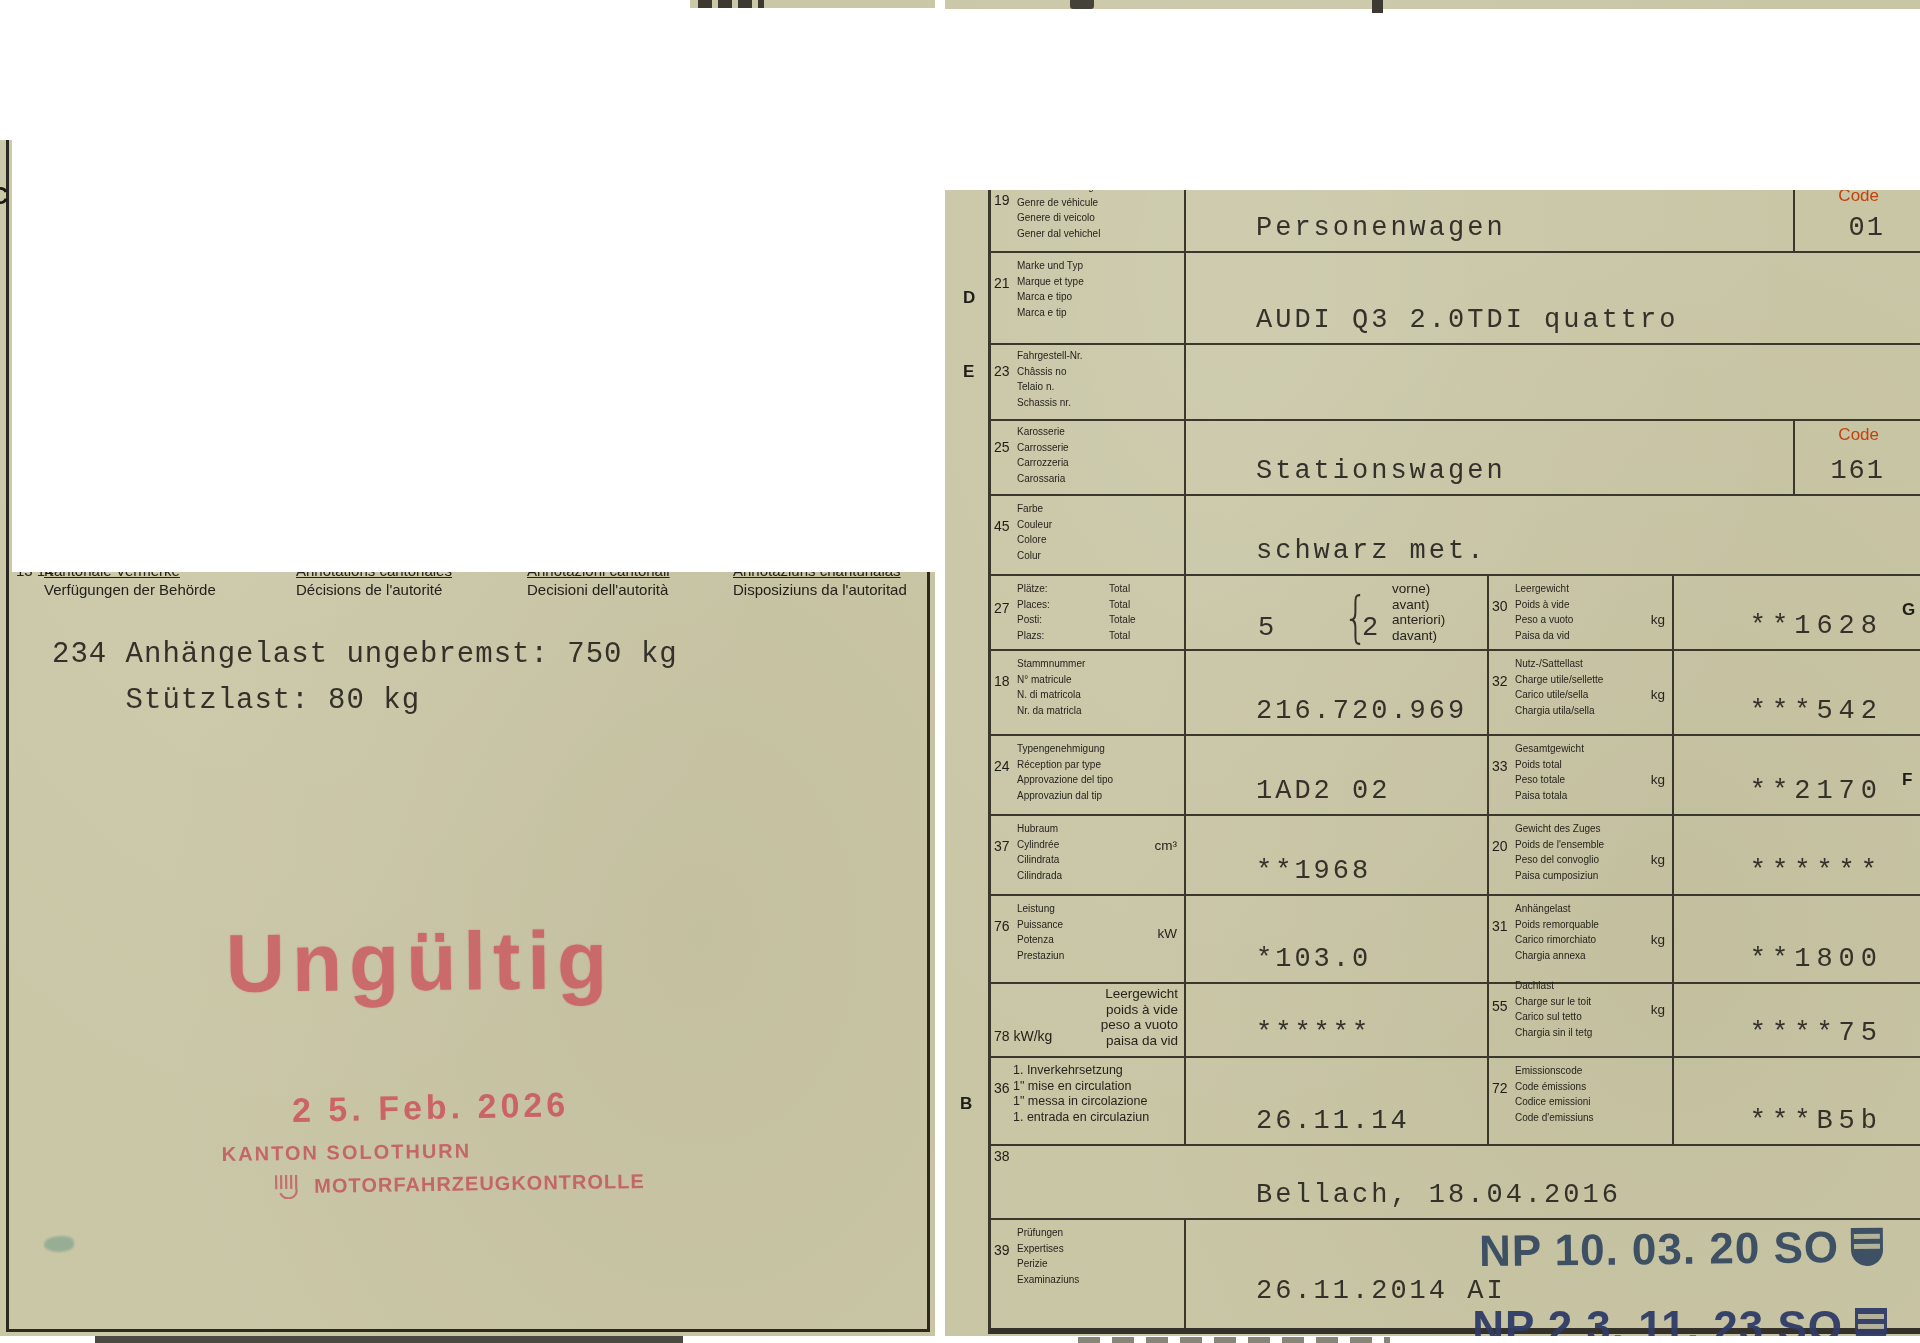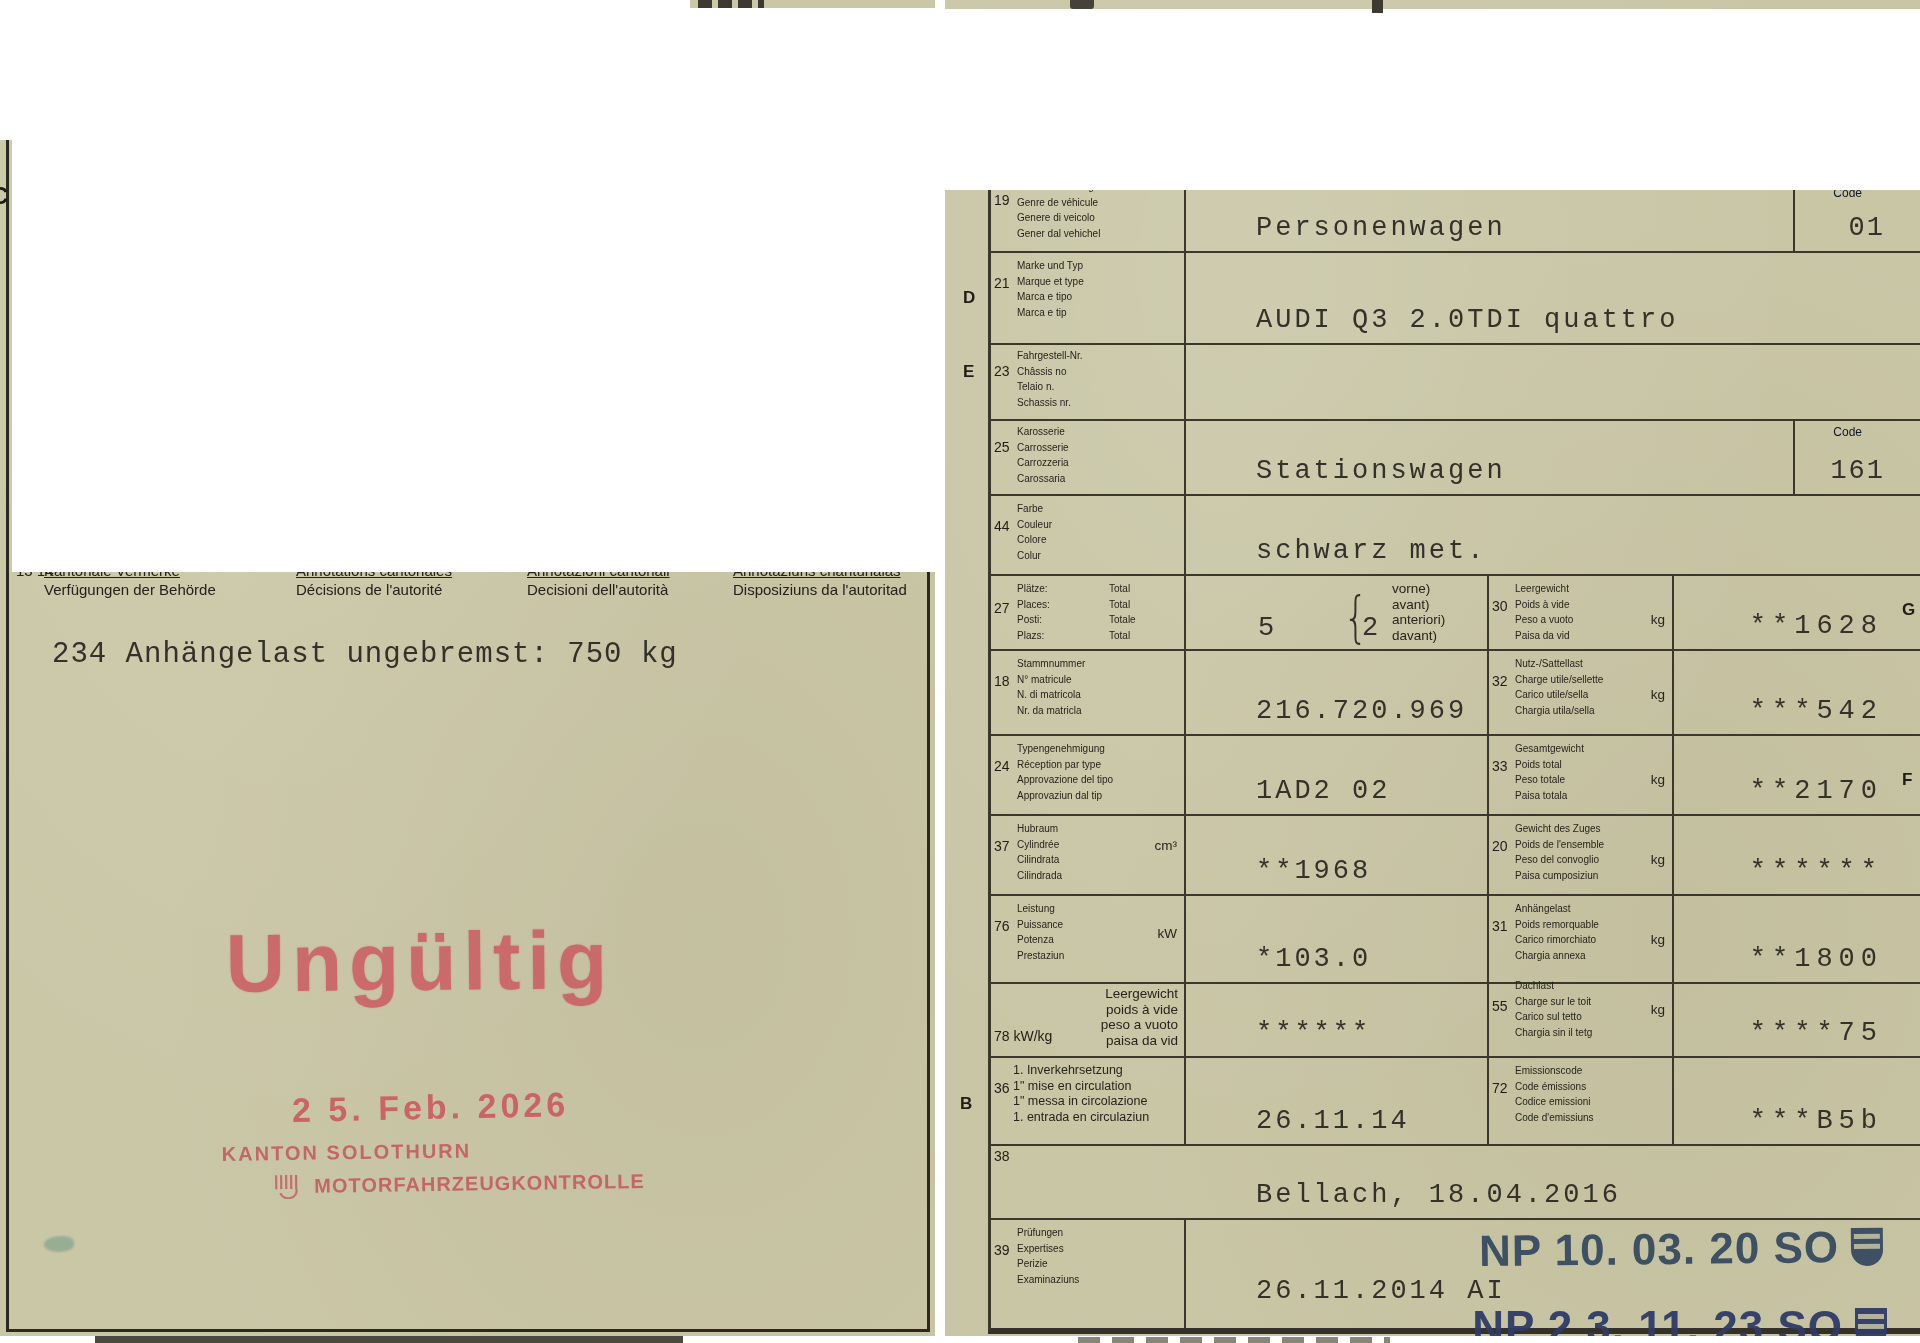--- a/index.html
+++ b/index.html
@@ -64,21 +64,21 @@
   }
   .vrow { position:relative; display:flex; border-bottom:2px solid #3a382c; }
   .vrow:last-child { border-bottom:none; }
   .cell { position:relative; }
   .lbl   { width:195px; border-right:2px solid #3a382c; }
   .valfull { width:713px; }
   .val1  { width:303px; border-right:2px solid #3a382c; }
   .lbl2  { width:185px; border-right:2px solid #3a382c; }
   .val2  { width:225px; }
   .codecell { position:absolute; right:0; top:0; bottom:0; width:106px; border-left:2px solid #3a382c; }
-  .code-label { position:absolute; top:4px; right:37px; font-size:12px; color:#0f172a; }
+  .code-label { position:absolute; top:4px; right:20px; font-size:17px; color:#c2410c; }
   .code-val { position:absolute; bottom:8px; right:14px; font-size:27px; letter-spacing:2px; }
 
   .fnum { position:absolute; left:3px; top:22px; font-size:14px; color:#1f1d17; }
   .flines {
     position:absolute; left:26px; top:5px;
     font-size:10px; line-height:15.5px; color:#26241d; white-space:pre-line;
   }
   .unit { position:absolute; right:7px; top:36px; font-size:13.5px; color:#26241d; }
   .vtext { position:absolute; bottom:8px; left:70px; font-size:27px; letter-spacing:3px; white-space:pre; }
   .vtext2 { position:absolute; bottom:8px; right:16px; font-size:27px; letter-spacing:6px; white-space:pre; }
@@ -140,20 +140,21 @@
   <div class="hdr-col" style="left:527px; top:561px;">
     <div class="u">Annotazioni cantonali</div>
     <div>Decisioni dell'autorità</div>
   </div>
   <div class="hdr-col" style="left:733px; top:561px;">
     <div class="u">Annotaziuns chantunalas</div>
     <div>Disposiziuns da l'autoritad</div>
   </div>
 
   <div class="note" style="left:52px; top:632px;">234 Anhängelast ungebremst: 750 kg</div>
+  <div class="note" style="left:52px; top:678px;">    Stützlast: 80 kg</div>
 
   <div id="stamp-invalid">Ungültig</div>
   <div id="stamp-date">2 5. Feb.  2026</div>
   <div id="stamp-office">
     <div class="l1">KANTON SOLOTHURN</div>
     <div class="l2">
       <svg class="shield" width="34" height="26" viewBox="0 0 34 26">
         <g stroke="#c4555c" stroke-width="2.2" fill="none" opacity=".9">
           <line x1="4" y1="2" x2="4" y2="16"></line>
             <line x1="9" y1="2" x2="9" y2="16"></line>
@@ -227,21 +228,21 @@
         <span class="tw vtext">Stationswagen</span>
         <div class="codecell">
           <span class="code-label">Code</span>
           <span class="tw code-val">161</span>
         </div>
       </div>
     </div>
 
     <div class="vrow" style="height:80px;">
       <div class="cell lbl">
-        <span class="fnum">44</span>
+        <span class="fnum">45</span>
         <span class="flines">Farbe
 Couleur
 Colore
 Colur</span>
       </div>
       <div class="cell valfull">
         <span class="tw vtext">schwarz met.</span>
       </div>
     </div>
 

